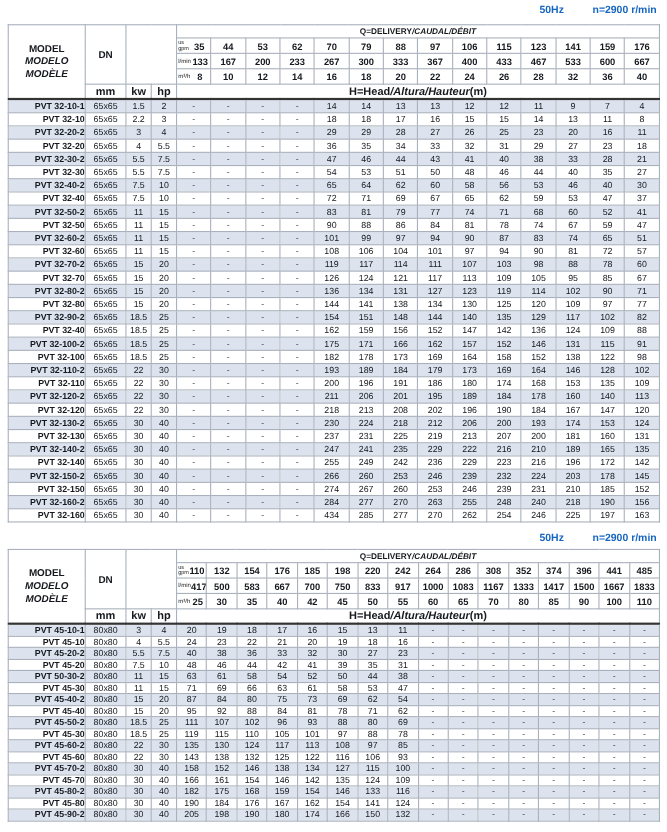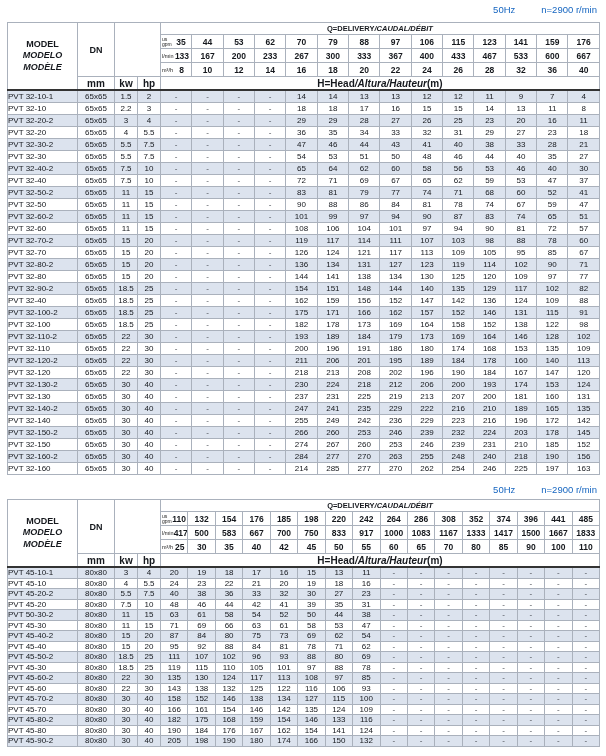--- a/index.html
+++ b/index.html
@@ -1,19 +1,19 @@
 <!DOCTYPE html>
 <html style="--accent: #1565c0; --stripe: #dce3ee;"><head>
 <meta charset="utf-8">
 <style>
   html,body{margin:0;padding:0;}
   body{width:606px;height:756px;background:#ffffff;font-family:"Liberation Sans",sans-serif;color:#15181d;}
   .page{width:606px;box-sizing:border-box;padding:0 7px;}
 
-  .freq-line{text-align:right;font-size:9.5px;font-weight:normal;color:var(--accent,#1565c0);line-height:11px;padding-right:2px;}
+  .freq-line{text-align:right;font-size:9.5px;font-weight:bold;color:var(--accent,#1565c0);line-height:11px;padding-right:2px;}
   .freq-line.first{margin:4px 0 7px;}
   .freq-line.later{margin:9px 0 4px;}
   .freq-line .sp{margin-left:26px;}
 
   .pump-table{border-collapse:collapse;table-layout:fixed;width:592px;border:1.5px solid #474747;background:#fff;}
   .pump-table th,.pump-table td{border:1px solid #aab1bc;padding:0;text-align:center;vertical-align:middle;white-space:nowrap;overflow:hidden;}
   .pump-table thead{border-bottom:2px solid #333;}
   .pump-table thead th{font-weight:bold;background:#fff;}
 
   .model-head .hl{font-size:9px;font-weight:bold;line-height:11.5px;}
@@ -31,21 +31,21 @@
   .ulabel.stacked{display:flex;flex-direction:column;}
   .ulabel.stacked .ull{display:block;font-size:5px;line-height:4.8px;text-align:left;font-weight:normal;}
   .num{flex:1;text-align:center;font-weight:bold;font-size:8.5px;}
 
   .unit-row th{height:12px;font-size:10px;font-weight:normal;}
   .h-cell{font-size:7px;font-weight:bold;}
 
   .pump-table tbody td{height:11px;line-height:11px;font-size:8px;}
   .pump-table.compact tbody td{height:9.5px;line-height:9.5px;}
   .pump-table tbody tr:nth-child(odd){background:var(--stripe,#dce3ee);}
-  td.model{text-align:left;font-weight:normal;font-size:8.3px;}
+  td.model{text-align:right;font-weight:bold;font-size:8.3px;}
   td.dash{color:#474b52;}
 
   .footer{display:flex;justify-content:space-between;align-items:baseline;margin-top:4px;padding:0 1px;}
 </style>
 </head>
 <body>
 
 <div class="page">
   <div id="tables">
       <div class="freq-line first"><span class="fq">50Hz</span><span class="sp">n=2900 r/min</span></div>
@@ -781,21 +781,21 @@
           </tr>
           <tr>
             <td class="model">PVT 32-160</td>
             <td class="dn">65x65</td>
             <td class="kw">30</td>
             <td class="hp">40</td>
             <td class="dash">-</td>
             <td class="dash">-</td>
             <td class="dash">-</td>
             <td class="dash">-</td>
-            <td class="hd">214</td>
+            <td class="hd">434</td>
             <td class="hd">285</td>
             <td class="hd">277</td>
             <td class="hd">270</td>
             <td class="hd">262</td>
             <td class="hd">254</td>
             <td class="hd">246</td>
             <td class="hd">225</td>
             <td class="hd">197</td>
             <td class="hd">163</td>
           </tr>

